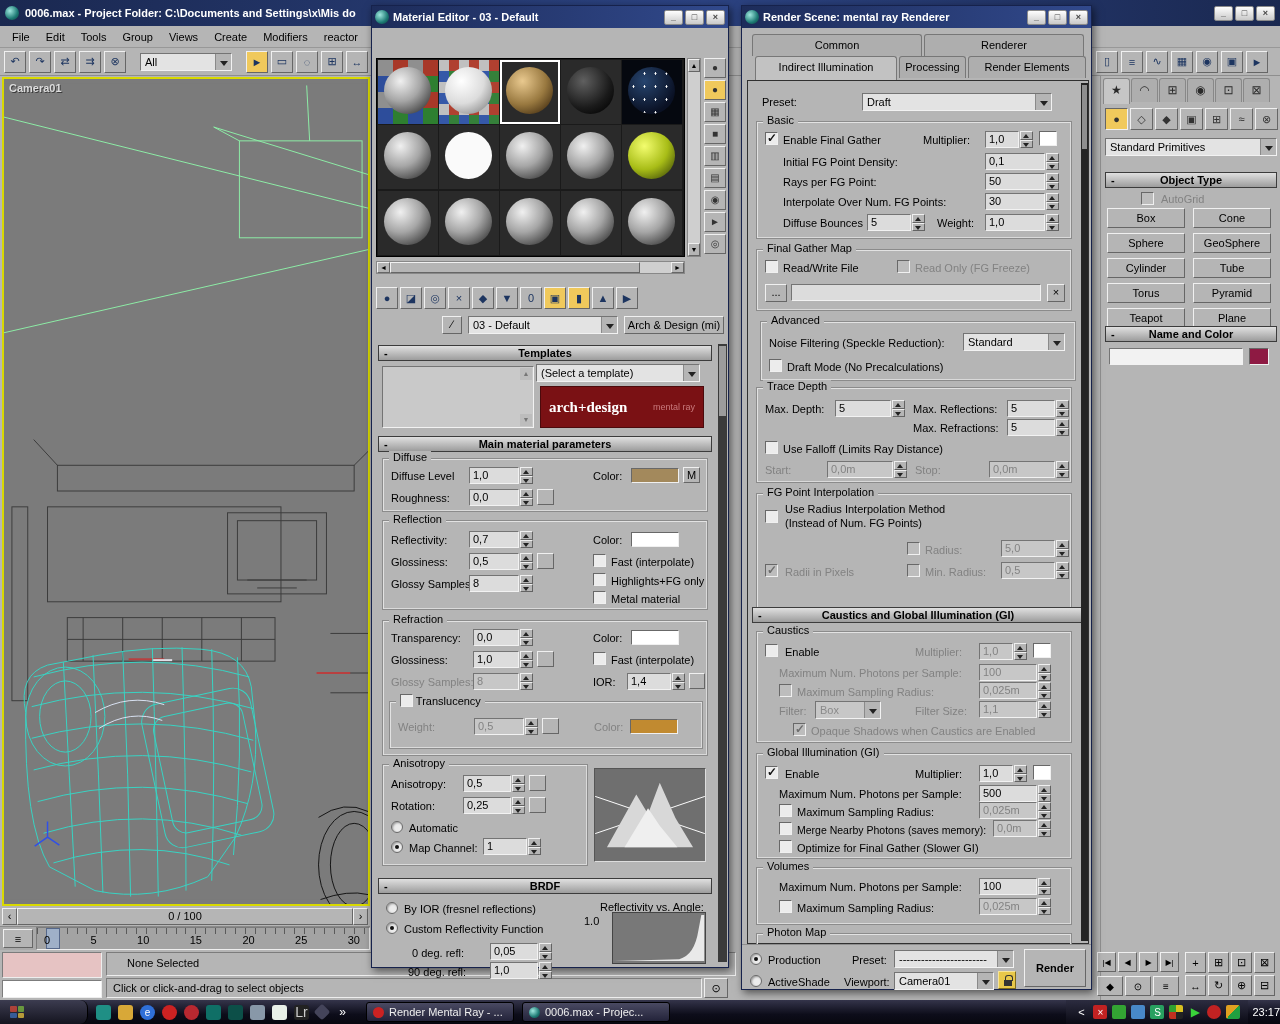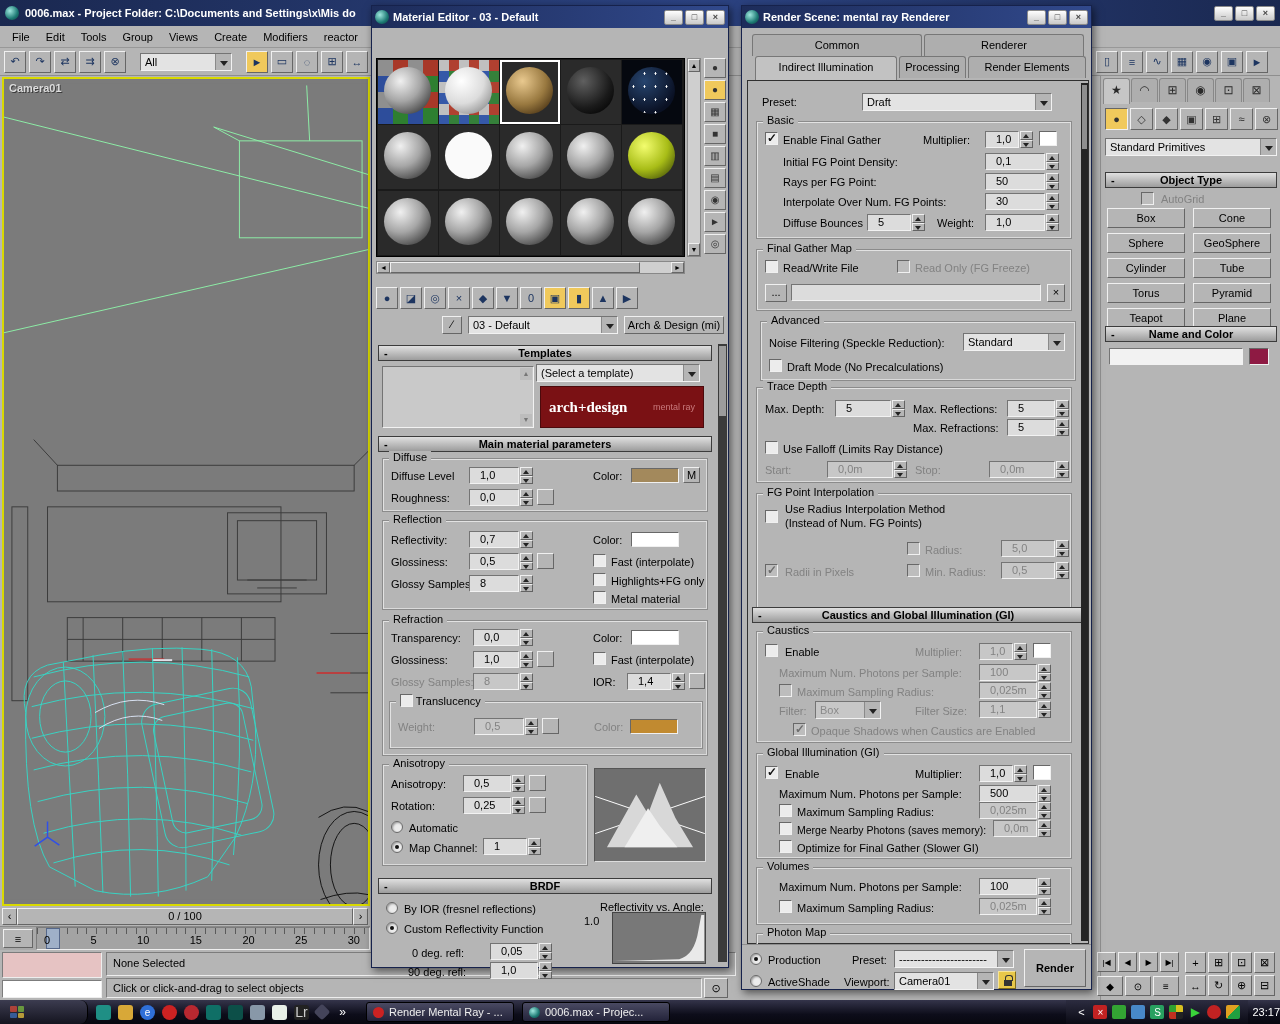--- a/index.html
+++ b/index.html
@@ -4,21 +4,21 @@
 <style>
 *{margin:0;padding:0;box-sizing:border-box}
 html,body{width:1280px;height:1024px;overflow:hidden}
 body{position:relative;font-family:"Liberation Sans",sans-serif;font-size:11px;color:#000;background:#b5b5b5}
 i,u{font-style:normal;text-decoration:none;display:block}
 
 .abs{position:absolute}
 .lab{position:absolute;white-space:nowrap;line-height:14px}
 .lab.dis{color:#828282}
 .fld{position:absolute;height:17px;display:flex}
-.fld .v{flex:1;background:#dcdcdc;border:1px solid;border-color:#747474 #f2f2f2 #f2f2f2 #747474;padding:1px 10px;overflow:hidden;white-space:nowrap}
+.fld .v{flex:1;background:#dcdcdc;border:1px solid;border-color:#747474 #f2f2f2 #f2f2f2 #747474;padding:1px 3px;overflow:hidden;white-space:nowrap}
 .fld.dis .v{color:#838383;background:#c7c7c7}
 .fld .sp{width:13px;display:flex;flex-direction:column;margin-left:1px}
 .sp u{flex:1;background:#b5b5b5;border:1px solid;border-color:#efefef #636363 #636363 #efefef;position:relative}
 .sp u::after{content:"";position:absolute;left:2px;top:2px;border:3px solid transparent;border-bottom:4px solid #222;border-top:0}
 .sp u+u::after{border-bottom:0;border-top:4px solid #222}
 .dd{position:absolute;height:18px;display:flex;background:#e3e3e3;border:1px solid;border-color:#747474 #f2f2f2 #f2f2f2 #747474}
 .dd .v{flex:1;padding:2px 4px;overflow:hidden;white-space:nowrap}
 .dd.dis .v{color:#8a8a8a;background:#c7c7c7}
 .dd .da{width:16px;background:#b5b5b5;border-left:1px solid #8a8a8a;position:relative}
 .dd .da::after{content:"";position:absolute;left:4px;top:7px;border:4px solid transparent;border-top:5px solid #222;border-bottom:0}
@@ -58,21 +58,21 @@
 #timeslider .bar{flex:1;background:#b5b5b5;border:1px solid;border-color:#f0f0f0 #666 #666 #f0f0f0;text-align:center;line-height:15px}
 #timeline{position:absolute;left:0;top:926px;width:370px;height:24px;background:#a9a9a9;border-top:1px solid #8a8a8a}
 #tl-mini{position:absolute;left:3px;top:2px;width:30px;height:19px}
 #tl-ruler{position:absolute;left:36px;top:0;right:0;bottom:0;background:#a3a3a3;border:1px solid;border-color:#7c7c7c #eee #eee #7c7c7c;
  background-image:repeating-linear-gradient(90deg,#5a5a5a 0 1px,transparent 1px 9.9px);background-size:100% 6px;background-repeat:no-repeat}
 #tl-labels{position:absolute;left:44px;right:10px;top:7px;display:flex;justify-content:space-between}
 #tl-handle{position:absolute;left:46px;top:1px;width:14px;height:21px;background:#9fb0c8;border:1px solid #56688a}
 
 #ms-pink{position:absolute;left:2px;top:952px;width:100px;height:26px;background:#e6c3c3;border:1px solid;border-color:#7c7c7c #eee #eee #7c7c7c}
 #ms-white{position:absolute;left:2px;top:980px;width:100px;height:18px;background:#fff;border:1px solid;border-color:#7c7c7c #eee #eee #7c7c7c}
-#status-sel{position:absolute;left:106px;top:952px;width:630px;height:24px;border:1px solid;border-color:#7c7c7c #eee #eee #7c7c7c;padding:4px 6px;background:#b5b5b5}
+#status-sel{position:absolute;left:106px;top:952px;width:630px;height:24px;border:1px solid;border-color:#7c7c7c #eee #eee #7c7c7c;padding:4px 20px;background:#b5b5b5}
 #status-prompt{position:absolute;left:106px;top:978px;width:596px;height:20px;border:1px solid;border-color:#7c7c7c #eee #eee #7c7c7c;padding:3px 6px;background:#b5b5b5}
 #timetag-btn{left:704px;top:978px;width:24px;height:20px;line-height:18px}
 
 #cmd{position:absolute;left:1100px;top:76px;width:180px;height:924px;background:#b5b5b5;border-left:1px solid #909090}
 #cmd-tabs{position:absolute;left:2px;top:2px;display:flex;gap:1px}
 #cmd-tabs span{width:27px;height:24px;background:#aeaeae;border:1px solid #888;border-bottom:none;border-radius:3px 3px 0 0;text-align:center;line-height:22px;font-size:12px;color:#2a2a2a}
 #cmd-tabs span[data-kind=active]{background:#c6c6c6;height:26px}
 #cmd-cats{position:absolute;left:4px;top:32px;display:flex;gap:2px}
 #cmd-cats span{width:23px;height:22px;background:#b5b5b5;border:1px solid;border-color:#f0f0f0 #666 #666 #f0f0f0;text-align:center;line-height:20px;font-size:11px;color:#333}
 #cmd-cats span[data-kind=active]{background:#f0c95c;border-color:#666 #f0f0f0 #f0f0f0 #666}

